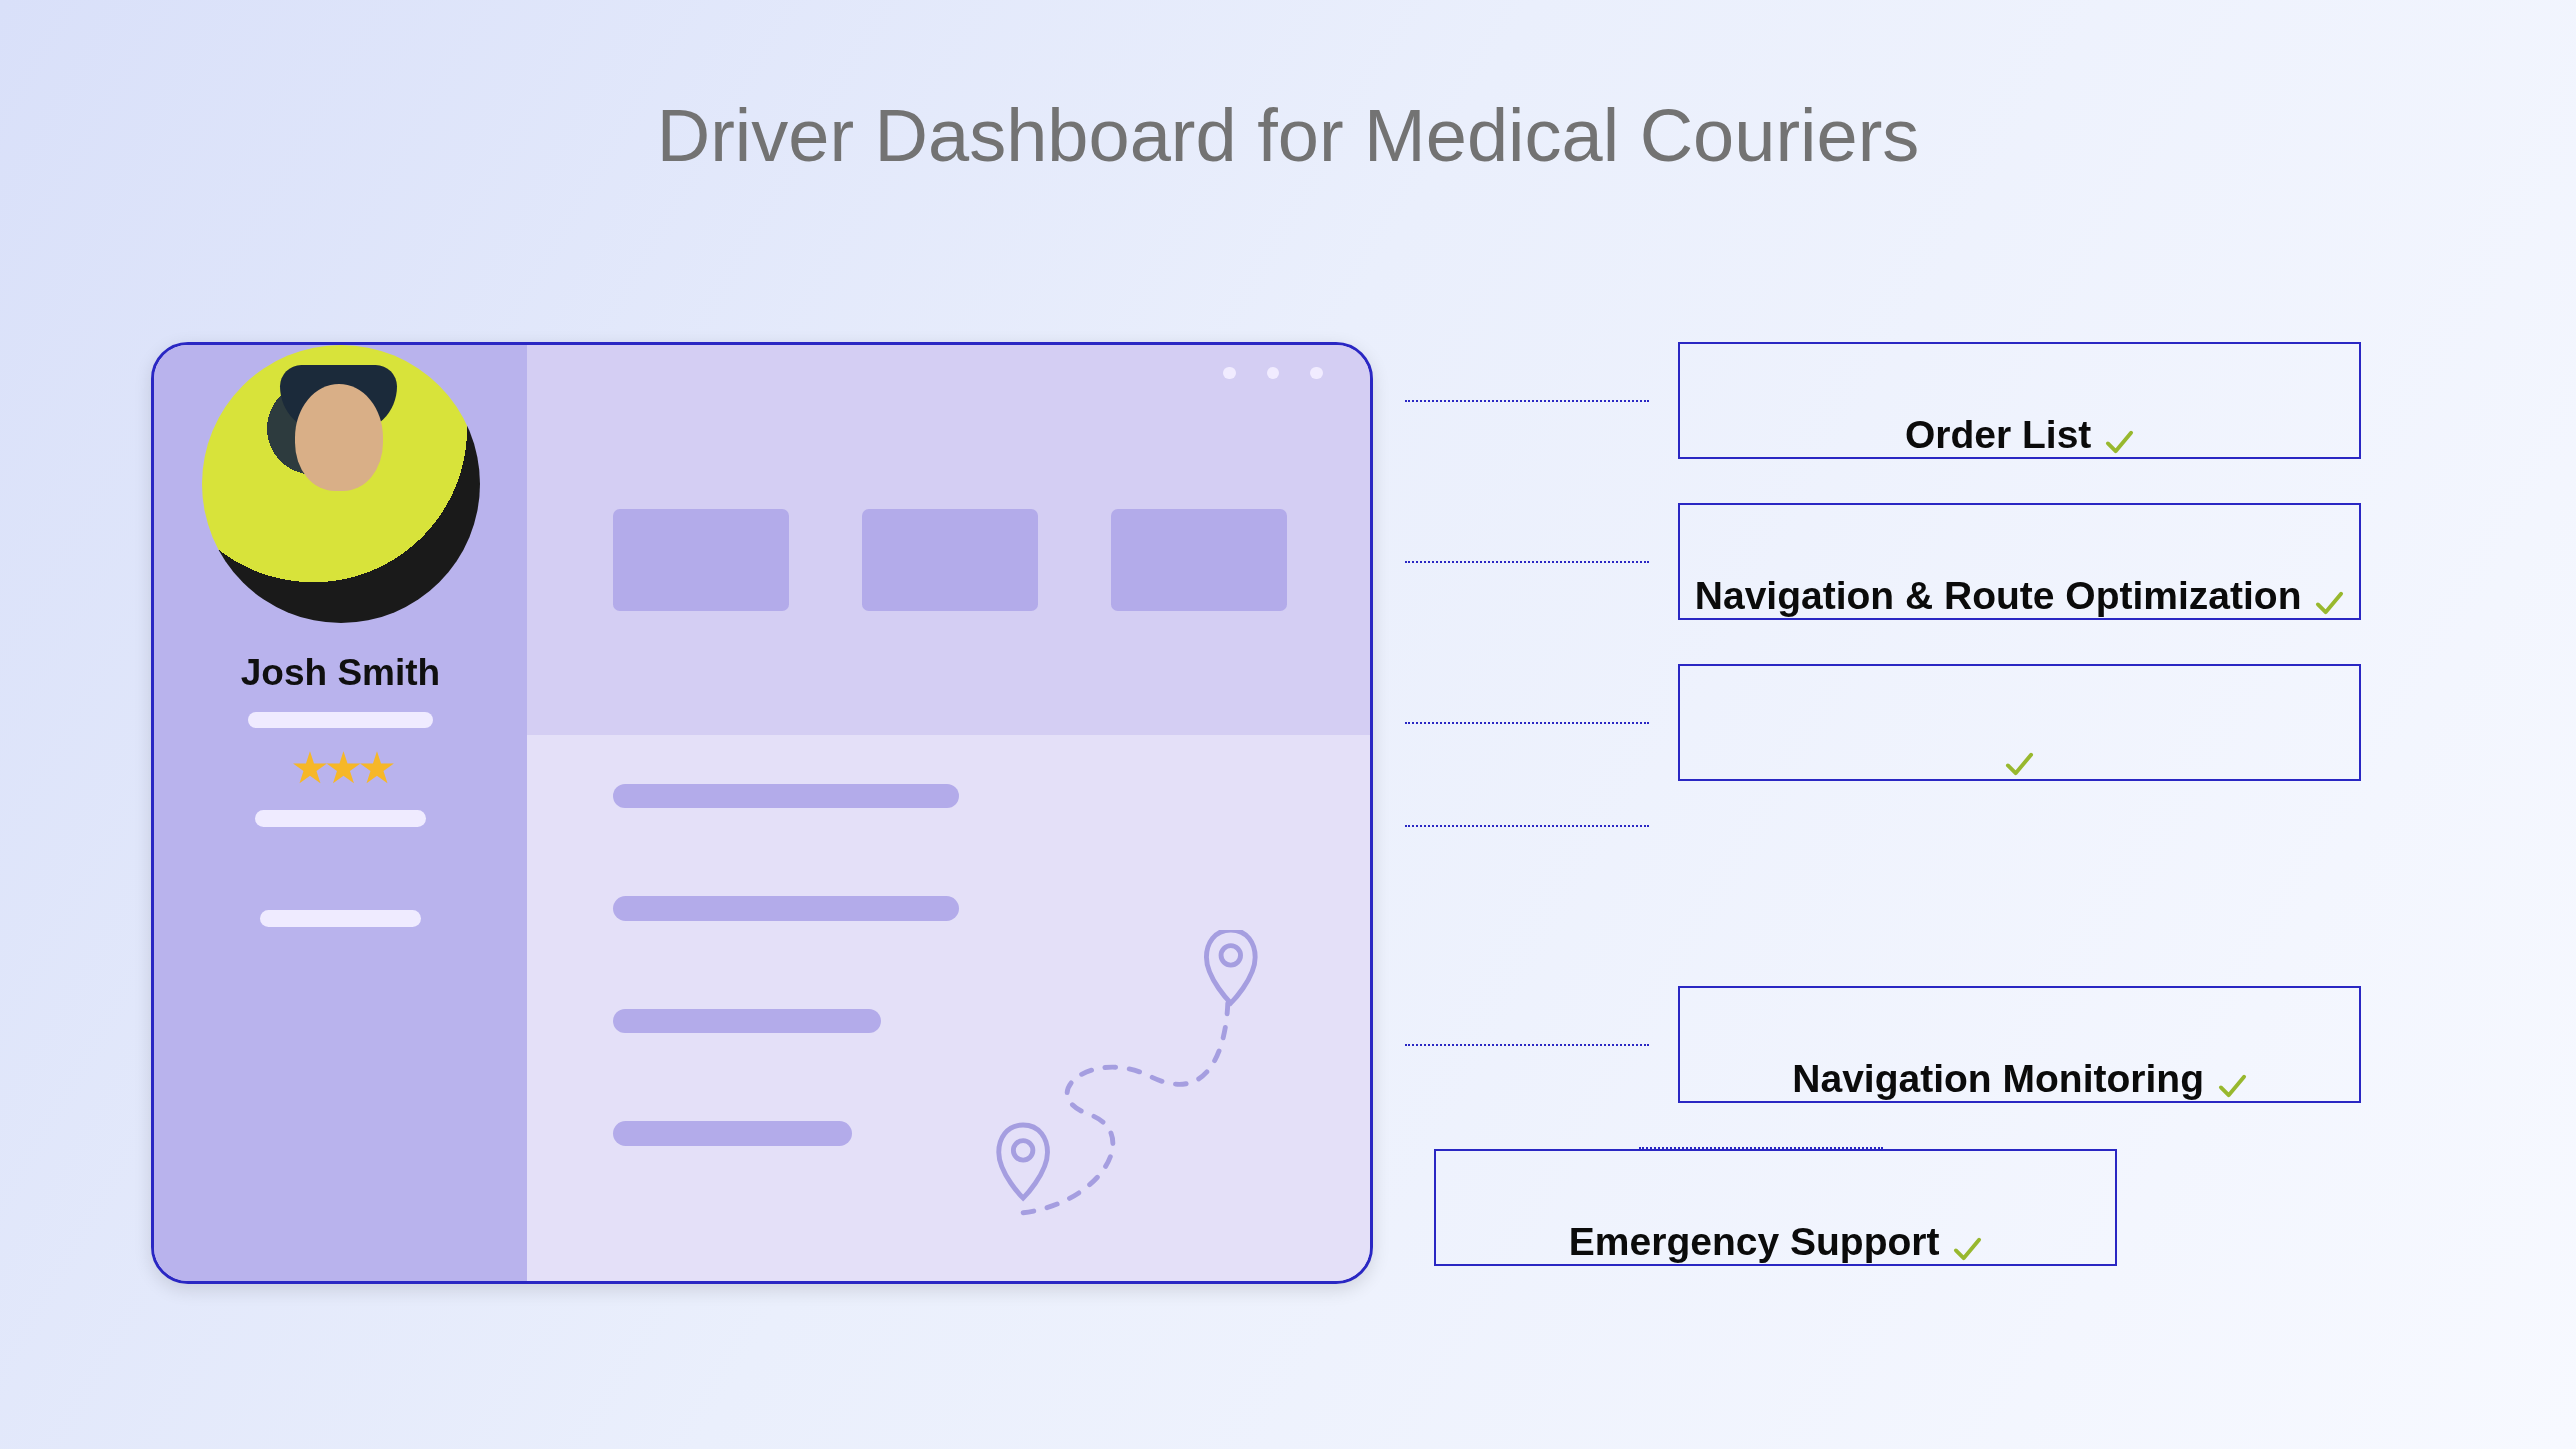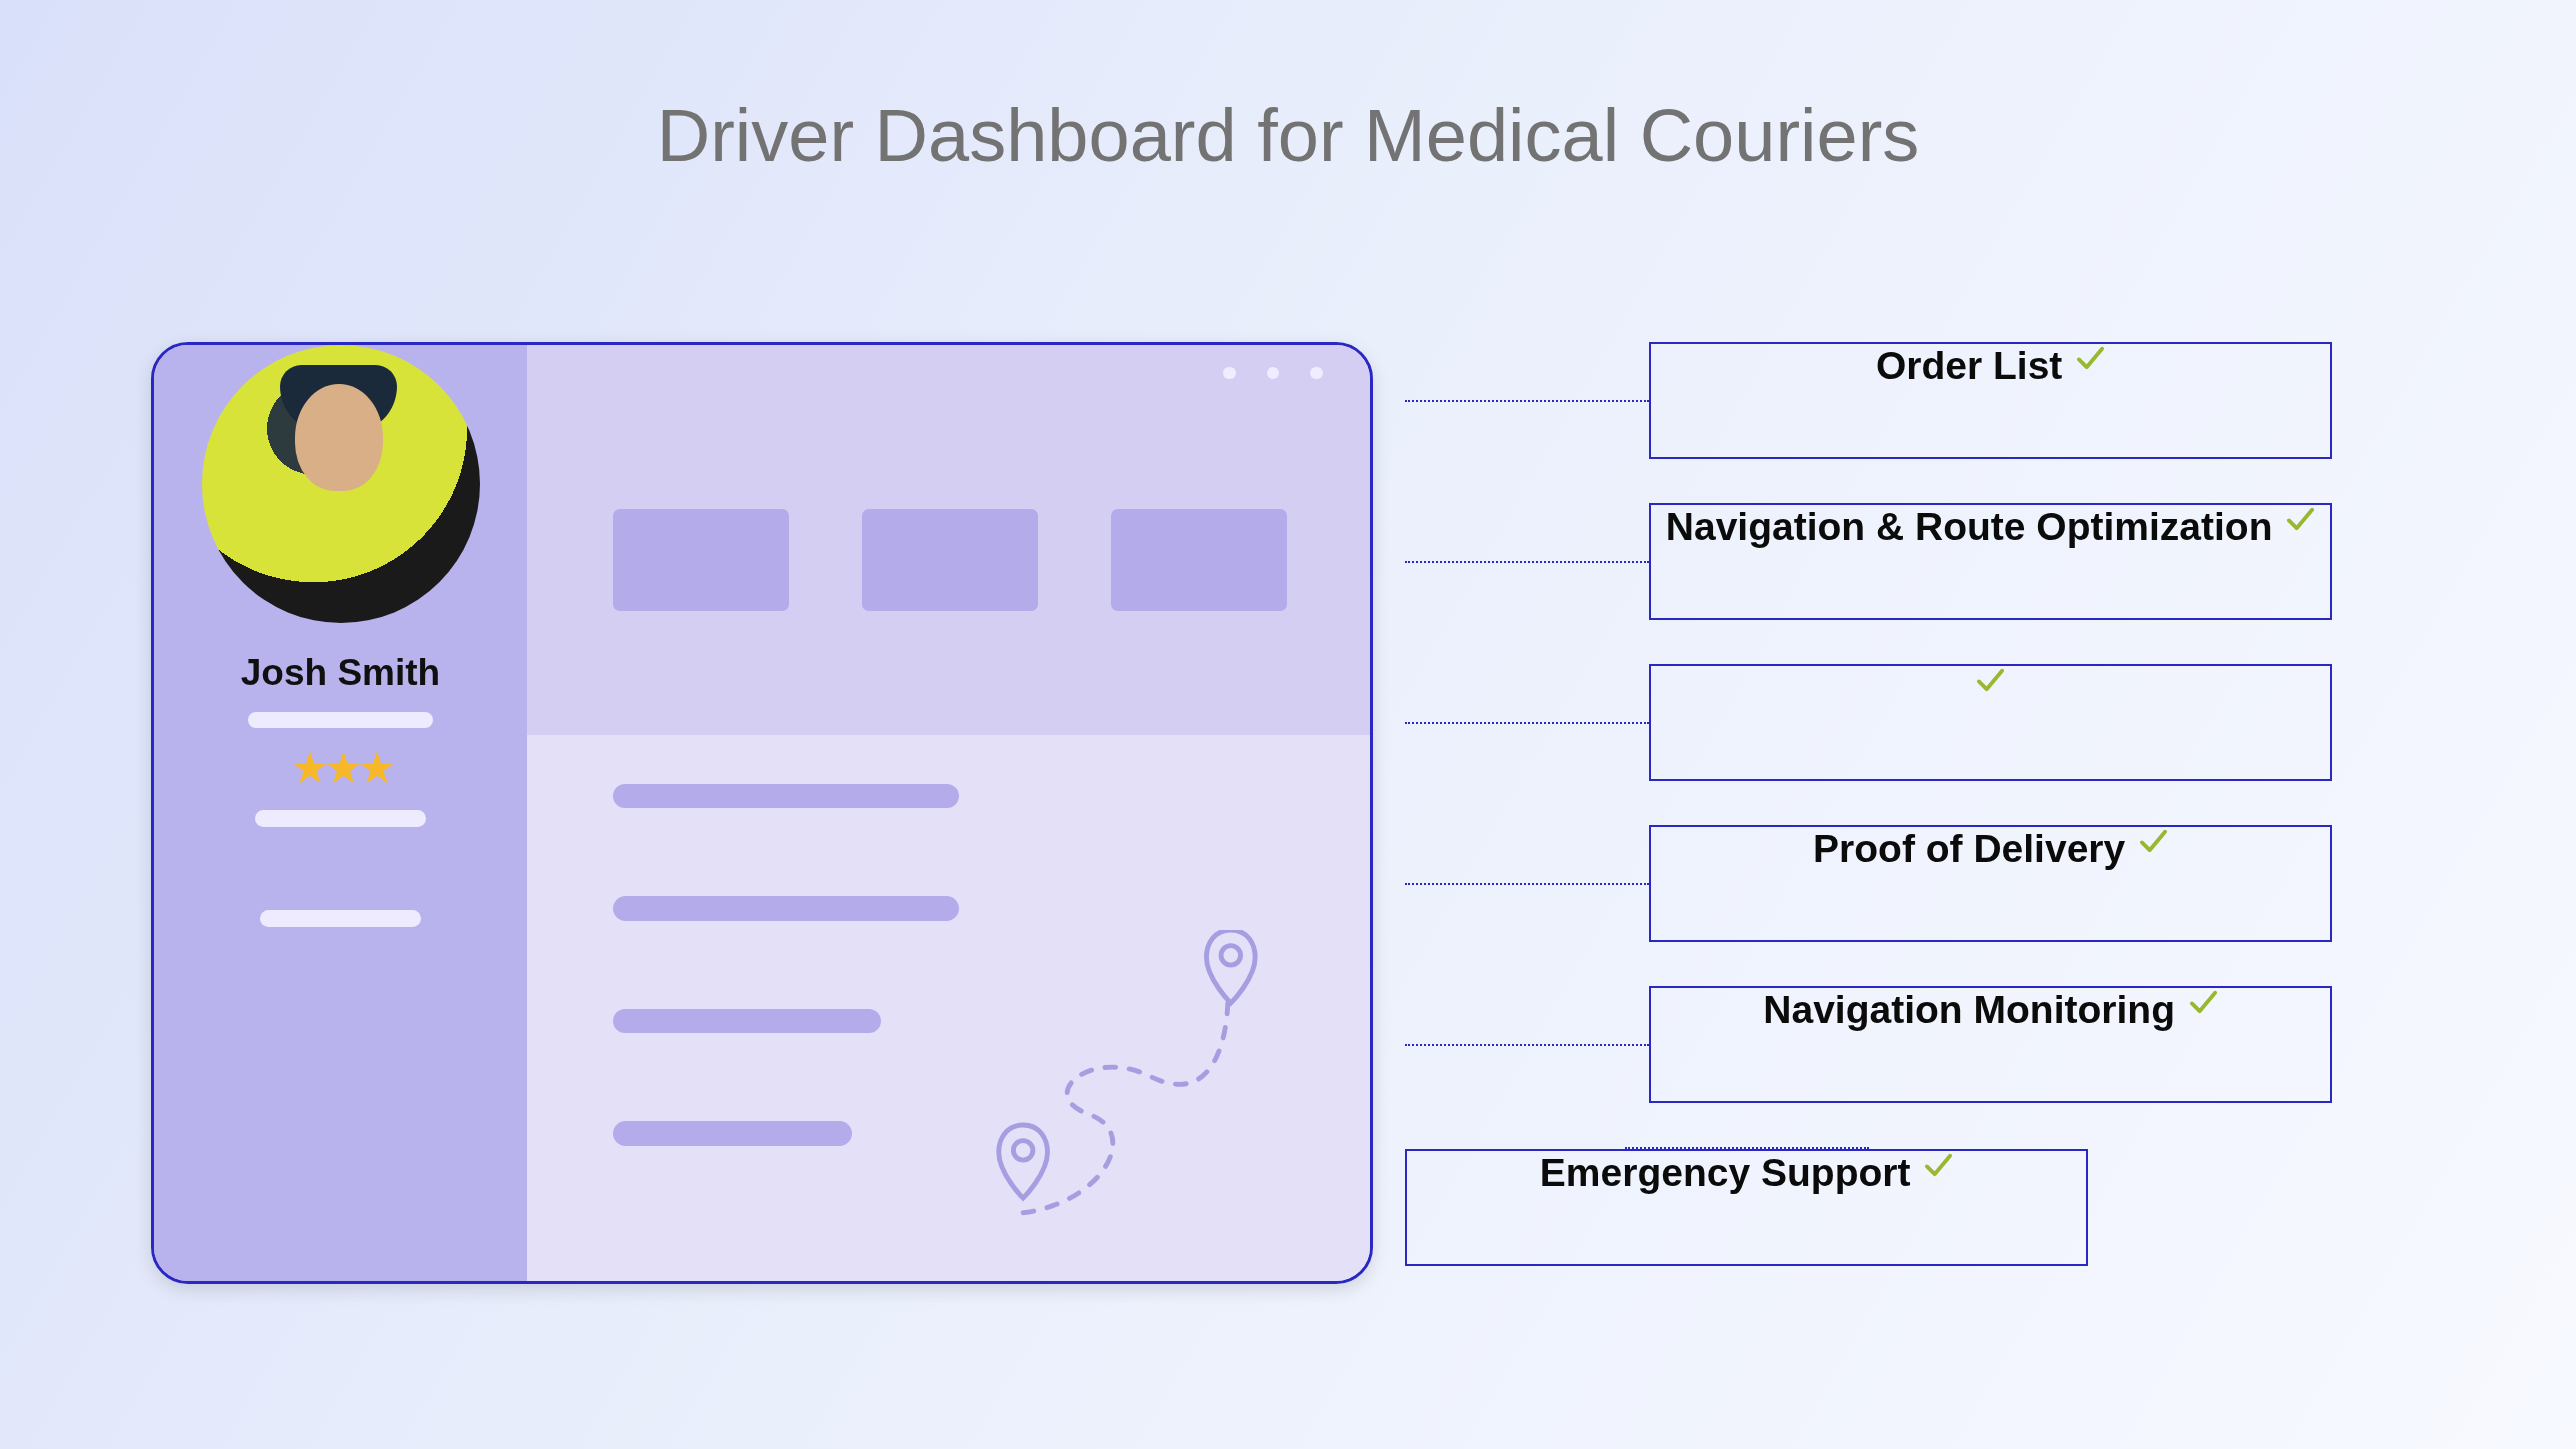--- a/index.html
+++ b/index.html
@@ -182,27 +182,28 @@
 .connector {
   width: 244px;
   height: 0;
   border-top: 2.9px dotted #2a27c3;
 }
 .feature-box {
   width: 683px;
   height: 117px;
   border: 2.9px solid #2a27c3;
   display: flex;
-  align-items: flex-start;
+  align-items: flex-end;
   justify-content: center;
   gap: 13.7px;
   font-size: 39px;
   font-weight: 700;
   color: #0b0b0b;
   background: rgba(255,255,255,0);
+  margin-left: 29px;
 }
 .check {
   width: 29px;
   height: 29px;
   display: inline-block;
 }
 .check svg { display: block; }
 
 .row-0 { top: 342px; }
 .row-1 { top: 503px; }
@@ -290,28 +291,20 @@
     <span class="check">
       <svg viewBox="0 0 30 30">
           <path d="M3 16 L11 24 L27 5" fill="none" stroke="#98b82e" stroke-width="4" stroke-linecap="round" stroke-linejoin="round"></path>
         </svg>
     </span>
   </div>
 </div>
 
 <div class="feature-row row-3">
   <div class="connector"></div>
-  <div class="feature-box">
-    <span>Proof of Delivery</span>
-    <span class="check">
-      <svg viewBox="0 0 30 30">
-          <path d="M3 16 L11 24 L27 5" fill="none" stroke="#98b82e" stroke-width="4" stroke-linecap="round" stroke-linejoin="round"></path>
-        </svg>
-    </span>
-  </div>
 </div>
 
 <div class="feature-row row-4">
   <div class="connector"></div>
   <div class="feature-box">
     <span>Navigation Monitoring</span>
     <span class="check">
       <svg viewBox="0 0 30 30">
           <path d="M3 16 L11 24 L27 5" fill="none" stroke="#98b82e" stroke-width="4" stroke-linecap="round" stroke-linejoin="round"></path>
         </svg>

